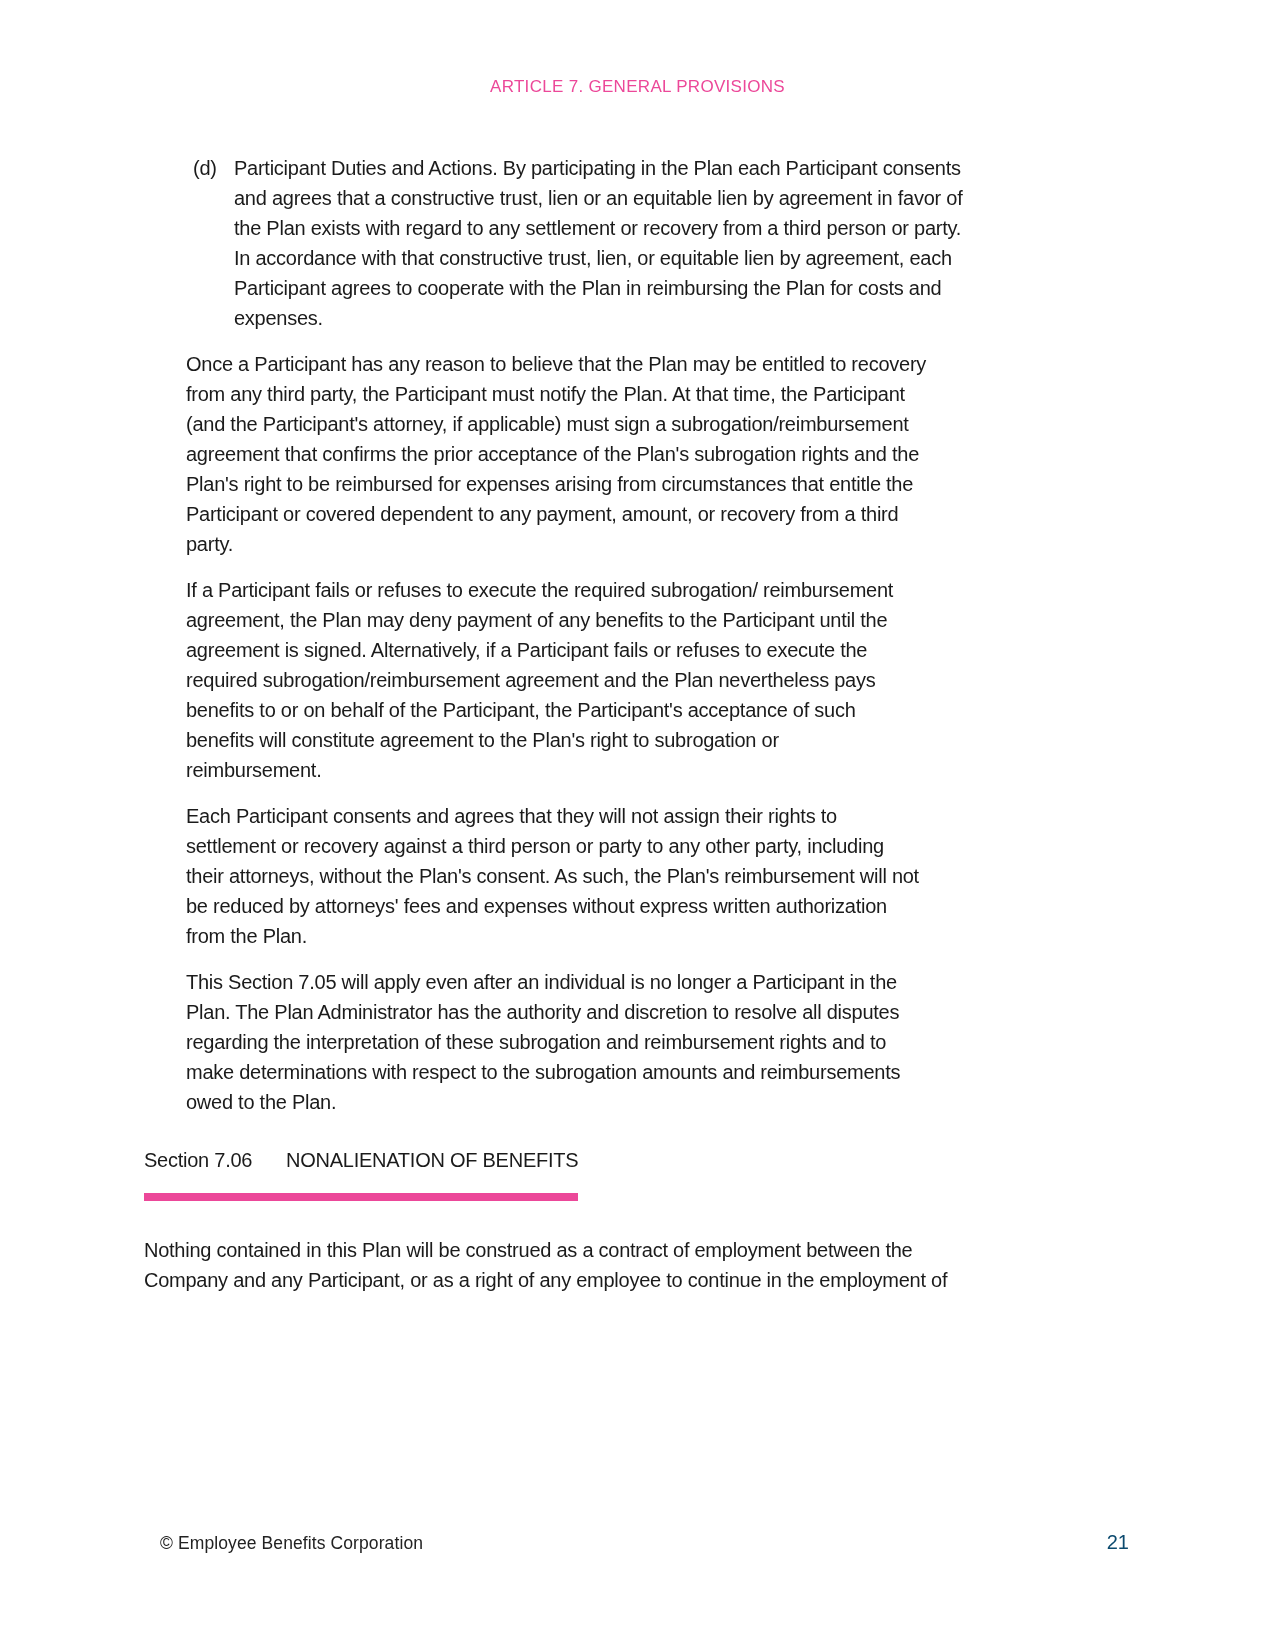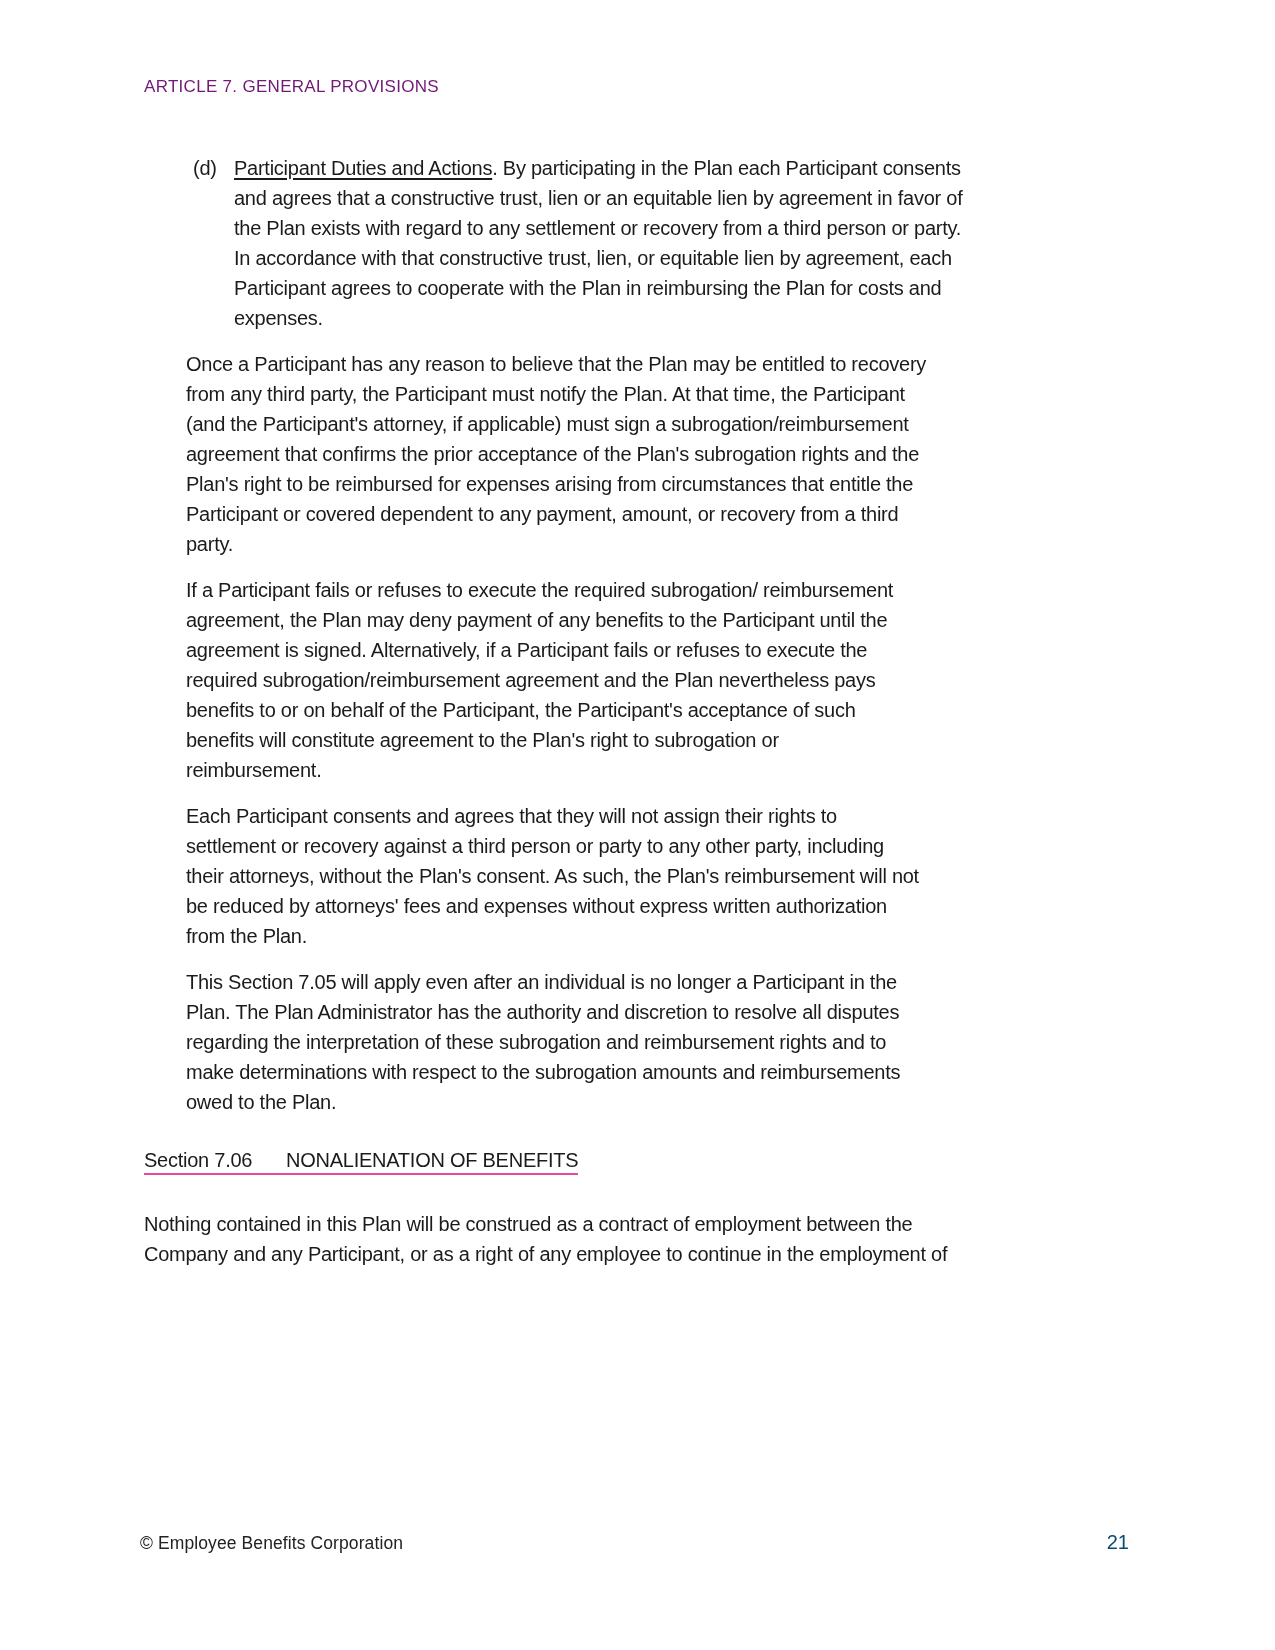--- a/index.html
+++ b/index.html
@@ -12,25 +12,25 @@
     width: 1275px;
     height: 1650px;
     margin: 0 auto;
     background: #ffffff;
     box-sizing: border-box;
     padding: 76px 144px 0 144px;
     font-family: "Liberation Sans", "DejaVu Sans", sans-serif;
     color: #1b1b1b;
   }
   .doc-header {
-    text-align: left;
+    text-align: center;
     font-size: 17px;
     line-height: 22px;
     letter-spacing: 0.3px;
-    color: #701a75;
+    color: #ec4899;
     margin: 0 0 55px 0;
   }
   .para {
     font-size: 20px;
     line-height: 30px;
     letter-spacing: -0.25px;
     white-space: pre-line;
     margin: 0 0 16px 0;
   }
   .indent { margin-left: 42px; }
@@ -43,43 +43,42 @@
     width: 41px;
     font-size: 20px;
     line-height: 30px;
     letter-spacing: -0.25px;
   }
   .item-text {
     flex: 1;
     margin: 0;
   }
   .ulead {
-    text-decoration: underline;
     text-decoration-thickness: 2px;
     text-underline-offset: 3px;
   }
   .shead {
     font-size: 20px;
     font-weight: normal;
     line-height: 26px;
     letter-spacing: -0.25px;
     margin: 30px 0 34px 0;
   }
   .shead-inner {
     display: inline-block;
-    border-bottom: 2px solid #ec4899;
-    padding-bottom: 0;
+    border-bottom: 8px solid #ec4899;
+    padding-bottom: 20px;
   }
   .snum {
     display: inline-block;
     width: 142px;
   }
   .doc-footer {
     position: absolute;
-    left: 140px;
+    left: 160px;
     right: 146px;
     top: 1531px;
     display: flex;
     justify-content: space-between;
     align-items: baseline;
   }
   .copyright {
     font-size: 17.5px;
     letter-spacing: 0.1px;
     color: #222222;

